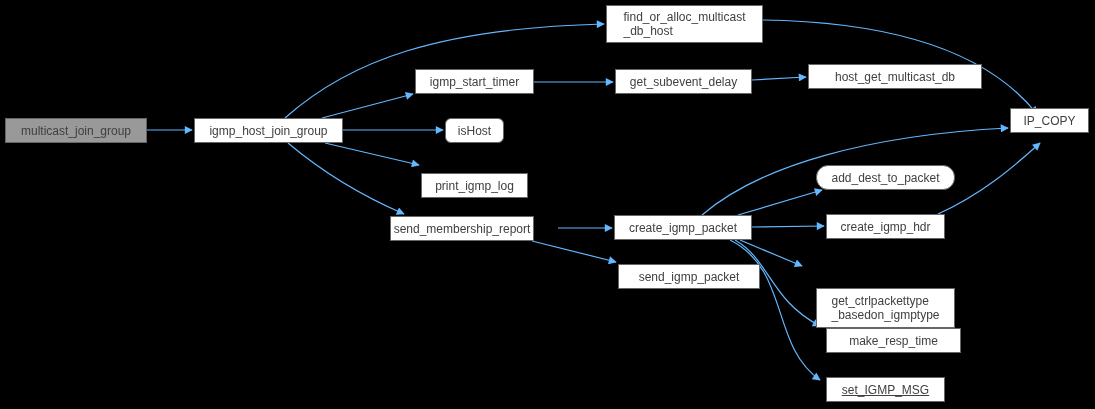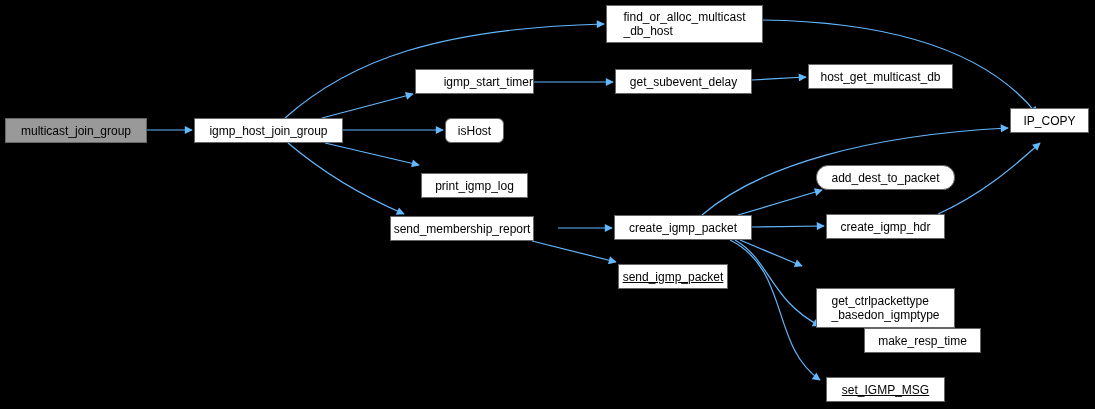--- a/index.html
+++ b/index.html
@@ -19,21 +19,21 @@
       left: 0;
       top: 0;
       width: 1095px;
       height: 409px;
     }
     .node {
       position: absolute;
       box-sizing: border-box;
       background: #ffffff;
       border: 1px solid #666666;
-      color: #000000;
+      color: #404040;
       font-size: 12px;
       line-height: 14px;
       display: flex;
       align-items: center;
       justify-content: center;
       text-align: center;
       white-space: pre;
       cursor: pointer;
     }
     .node.root {
@@ -75,28 +75,28 @@
       <path d="M730,240 C790,270 770,345 820,380" fill="none" stroke="#63b8ff" stroke-width="1.2" marker-end="url(#arrowhead)"></path>
       <path d="M938,214 C980,195 1010,170 1040,143" fill="none" stroke="#63b8ff" stroke-width="1.2" marker-end="url(#arrowhead)"></path>
     </g>
 </svg>
 
 <div id="node-layer">
     <div class="node root" style="left: 5px; top: 118px; width: 142px; height: 25px; background: rgb(153, 153, 153); border-color: rgb(102, 102, 102);"><span>multicast_join_group</span></div>
     <div class="node" style="left: 194px; top: 118px; width: 149px; height: 25px; background: rgb(255, 255, 255); border-color: rgb(102, 102, 102);"><span>igmp_host_join_group</span></div>
     <div class="node two-line" style="left: 606px; top: 5px; width: 157px; height: 38px; background: rgb(255, 255, 255); border-color: rgb(102, 102, 102);"><span>find_or_alloc_multicast
 _db_host</span></div>
-    <div class="node" style="left: 415px; top: 69px; width: 119px; height: 25px; background: rgb(255, 255, 255); border-color: rgb(102, 102, 102); justify-content: flex-end;"><span>igmp_start_timer</span></div>
+    <div class="node" style="left: 415px; top: 69px; width: 119px; height: 25px; background: rgb(255, 255, 255); border-color: rgb(102, 102, 102);"><span>igmp_start_timer</span></div>
     <div class="node" style="left: 445px; top: 118px; width: 59px; height: 25px; background: rgb(255, 255, 255); border-color: rgb(102, 102, 102); border-radius: 6px;"><span>isHost</span></div>
     <div class="node" style="left: 421px; top: 173px; width: 107px; height: 25px; background: rgb(255, 255, 255); border-color: rgb(102, 102, 102);"><span>print_igmp_log</span></div>
     <div class="node" style="left: 390px; top: 216px; width: 144px; height: 25px; background: rgb(255, 255, 255); border-color: rgb(102, 102, 102);"><span>send_membership_report</span></div>
     <div class="node" style="left: 615px; top: 69px; width: 137px; height: 25px; background: rgb(255, 255, 255); border-color: rgb(102, 102, 102);"><span>get_subevent_delay</span></div>
-    <div class="node" style="left: 808px; top: 64px; width: 145px; height: 25px; background: rgb(255, 255, 255); border-color: rgb(102, 102, 102);"><span>host_get_multicast_db</span></div>
+    <div class="node" style="left: 808px; top: 64px; width: 174px; height: 25px; background: rgb(255, 255, 255); border-color: rgb(102, 102, 102);"><span>host_get_multicast_db</span></div>
     <div class="node" style="left: 614px; top: 215px; width: 138px; height: 25px; background: rgb(255, 255, 255); border-color: rgb(102, 102, 102);"><span>create_igmp_packet</span></div>
-    <div class="node" style="left: 618px; top: 264px; width: 110px; height: 25px; background: rgb(255, 255, 255); border-color: rgb(102, 102, 102); text-decoration: underline;"><span>send_igmp_packet</span></div>
+    <div class="node" style="left: 618px; top: 264px; width: 142px; height: 25px; background: rgb(255, 255, 255); border-color: rgb(102, 102, 102);"><span>send_igmp_packet</span></div>
     <div class="node" style="left: 1010px; top: 108px; width: 79px; height: 25px; background: rgb(255, 255, 255); border-color: rgb(102, 102, 102);"><span>IP_COPY</span></div>
     <div class="node" style="left: 816px; top: 165px; width: 139px; height: 25px; background: rgb(255, 255, 255); border-color: rgb(102, 102, 102); border-radius: 12px;"><span>add_dest_to_packet</span></div>
     <div class="node" style="left: 826px; top: 214px; width: 119px; height: 25px; background: rgb(255, 255, 255); border-color: rgb(102, 102, 102);"><span>create_igmp_hdr</span></div>
     <div class="node two-line" style="left: 816px; top: 264px; width: 139px; height: 40px; background: rgb(255, 255, 255); border-color: rgb(102, 102, 102); margin-top: 24px;"><span>get_ctrlpackettype
 _basedon_igmptype</span></div>
-    <div class="node" style="left: 826px; top: 328px; width: 117px; height: 25px; background: rgb(255, 255, 255); border-color: rgb(102, 102, 102); margin-left: 38px;"><span>make_resp_time</span></div>
+    <div class="node" style="left: 826px; top: 328px; width: 135px; height: 25px; background: rgb(255, 255, 255); border-color: rgb(102, 102, 102);"><span>make_resp_time</span></div>
     <div class="node" style="left: 826px; top: 377px; width: 119px; height: 25px; background: rgb(255, 255, 255); border-color: rgb(102, 102, 102); text-decoration: underline;"><span>set_IGMP_MSG</span></div>
   </div>
 
 </body></html>

